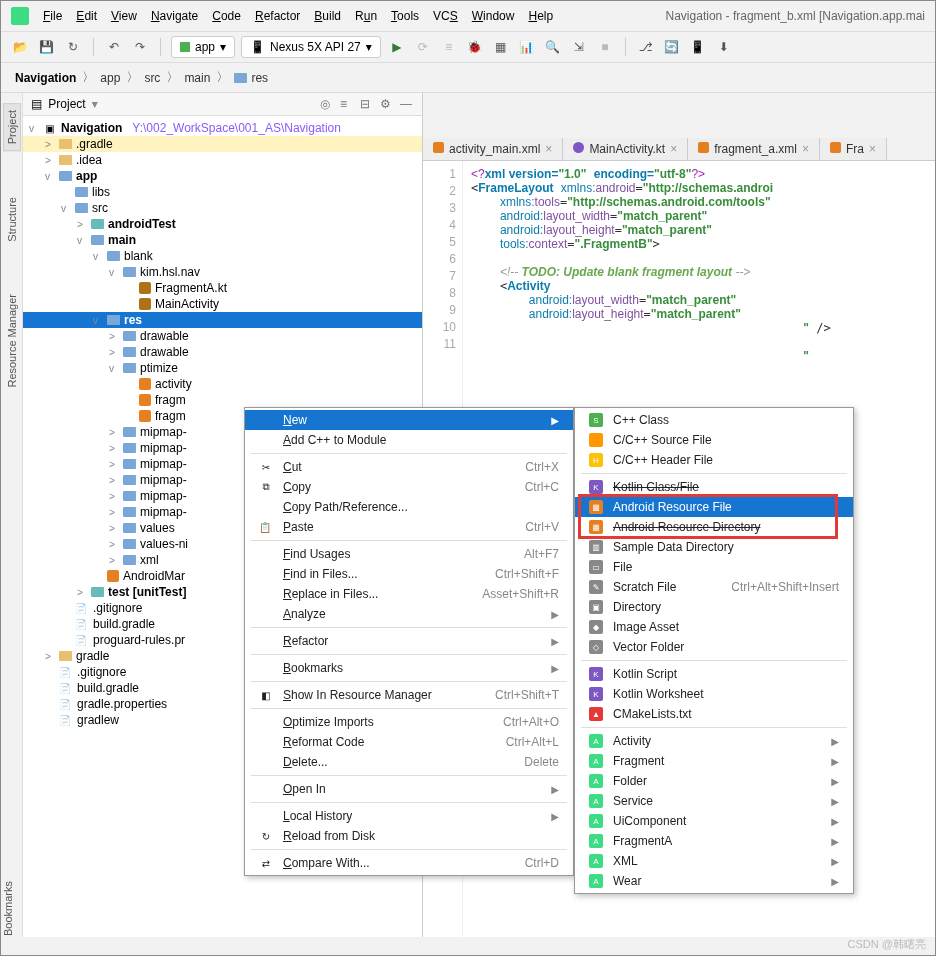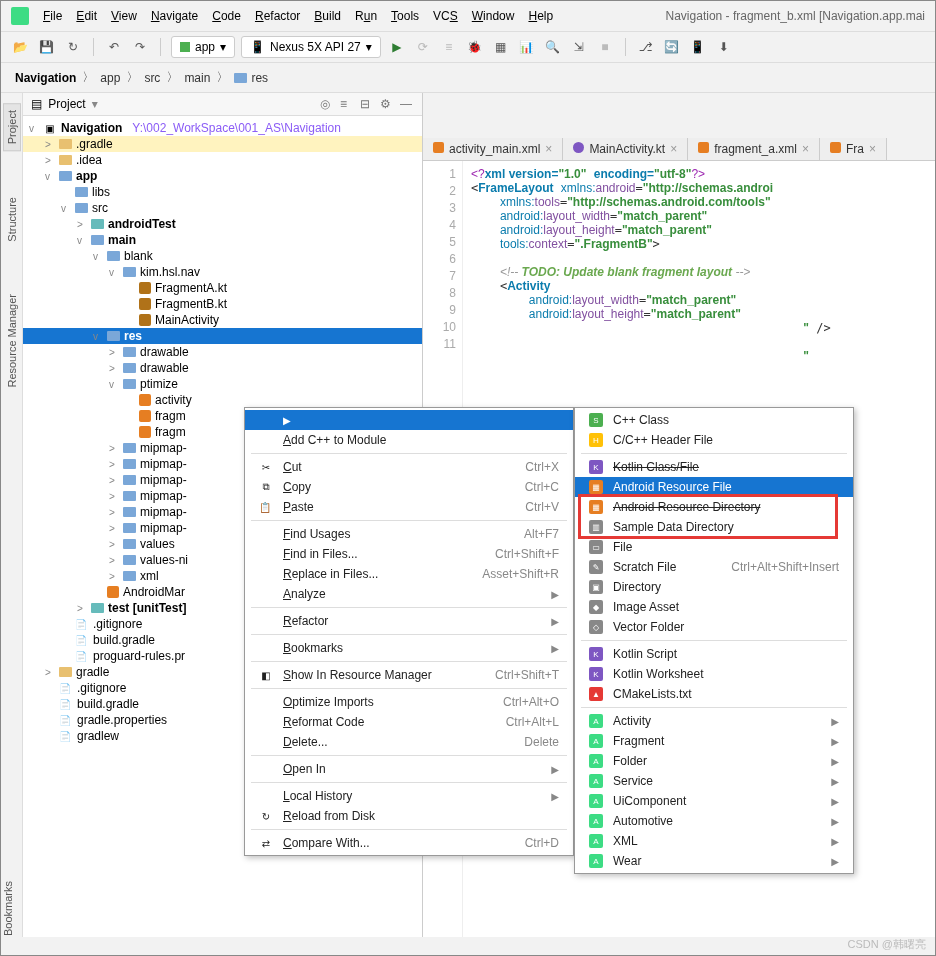--- a/index.html
+++ b/index.html
@@ -226,25 +226,20 @@
           <span style="">kim.hsl.nav</span>
         </div>
         <div class="tree-row" style="padding-left: 102px;">
           <span class="caret"></span>
           <span class="file-kt"></span>
           <span style="">FragmentA.kt</span>
         </div>
         <div class="tree-row" style="padding-left: 102px;">
           <span class="caret"></span>
           <span class="file-kt"></span>
-          <span style="">FragmentB.kt</span>
-        </div>
-        <div class="tree-row" style="padding-left: 102px;">
-          <span class="caret"></span>
-          <span class="file-kt"></span>
           <span style="">MainActivity</span>
         </div>
         <div class="tree-row sel" style="padding-left: 70px;">
           <span class="caret">v</span>
           <span class="folder blue"></span>
           <span style="font-weight:bold">res</span>
         </div>
         <div class="tree-row" style="padding-left: 86px;">
           <span class="caret">&gt;</span>
           <span class="folder blue"></span>
@@ -430,38 +425,43 @@
 </div>
     </div>
   </div>
 </div>
 
 <div class="bottom-vtab">Bookmarks</div>
 
 <div class="context-menu" id="cmenu" style="left:244px; top:407px;">
     <div class="cm-item sel">
       <span class="cm-ico"></span>
+      <span class="grow" style=""><span style="text-decoration:underline">N</span>ew</span>
       <span class="arrow">▶</span>
     </div>
     <div class="cm-item">
       <span class="cm-ico"></span>
       <span class="grow" style=""><span style="text-decoration:underline">A</span>dd C++ to Module</span>
     </div>
     <div class="cm-sep"></div>
     <div class="cm-item">
       <span class="cm-ico">✂</span>
       <span class="grow" style=""><span style="text-decoration:underline">C</span>ut</span>
       <span class="shortcut">Ctrl+X</span>
     </div>
     <div class="cm-item">
       <span class="cm-ico">⧉</span>
       <span class="grow" style=""><span style="text-decoration:underline">C</span>opy</span>
       <span class="shortcut">Ctrl+C</span>
     </div>
     <div class="cm-item">
+      <span class="cm-ico"></span>
+      <span class="grow" style=""><span style="text-decoration:underline">C</span>opy Path/Reference...</span>
+    </div>
+    <div class="cm-item">
       <span class="cm-ico">📋</span>
       <span class="grow" style=""><span style="text-decoration:underline">P</span>aste</span>
       <span class="shortcut">Ctrl+V</span>
     </div>
     <div class="cm-sep"></div>
     <div class="cm-item">
       <span class="cm-ico"></span>
       <span class="grow" style=""><span style="text-decoration:underline">F</span>ind Usages</span>
       <span class="shortcut">Alt+F7</span>
     </div>
@@ -537,20 +537,24 @@
       <span class="shortcut">Ctrl+D</span>
     </div>
   </div>
 
 <div class="context-menu sub" id="submenu">
     <div class="cm-item">
       <span class="cm-ico" style="background:#4caf50;color:#fff;border-radius:2px;font-size:8px;width:14px;height:14px;">S</span>
       <span class="grow" style="">C++ Class</span>
     </div>
     <div class="cm-item">
+      <span class="cm-ico" style="background:#ff9800;color:#fff;border-radius:2px;font-size:8px;width:14px;height:14px;"></span>
+      <span class="grow" style="">C/C++ Source File</span>
+    </div>
+    <div class="cm-item">
       <span class="cm-ico" style="background:#ffc107;color:#fff;border-radius:2px;font-size:8px;width:14px;height:14px;">H</span>
       <span class="grow" style="">C/C++ Header File</span>
     </div>
     <div class="cm-sep"></div>
     <div class="cm-item">
       <span class="cm-ico" style="background:#7e57c2;color:#fff;border-radius:2px;font-size:8px;width:14px;height:14px;">K</span>
       <span class="grow" style="text-decoration:line-through;">Kotlin Class/File</span>
     </div>
     <div class="cm-item sel">
       <span class="cm-ico" style="background:#e67e22;color:#fff;border-radius:2px;font-size:8px;width:14px;height:14px;">▦</span>
@@ -619,21 +623,21 @@
       <span class="grow" style="">Service</span>
       <span class="arrow">▶</span>
     </div>
     <div class="cm-item">
       <span class="cm-ico" style="background:#3ddc84;color:#fff;border-radius:2px;font-size:8px;width:14px;height:14px;">A</span>
       <span class="grow" style="">UiComponent</span>
       <span class="arrow">▶</span>
     </div>
     <div class="cm-item">
       <span class="cm-ico" style="background:#3ddc84;color:#fff;border-radius:2px;font-size:8px;width:14px;height:14px;">A</span>
-      <span class="grow" style="">Automotive</span>
+      <span class="grow" style="">FragmentA</span>
       <span class="arrow">▶</span>
     </div>
     <div class="cm-item">
       <span class="cm-ico" style="background:#3ddc84;color:#fff;border-radius:2px;font-size:8px;width:14px;height:14px;">A</span>
       <span class="grow" style="">XML</span>
       <span class="arrow">▶</span>
     </div>
     <div class="cm-item">
       <span class="cm-ico" style="background:#3ddc84;color:#fff;border-radius:2px;font-size:8px;width:14px;height:14px;">A</span>
       <span class="grow" style="">Wear</span>

